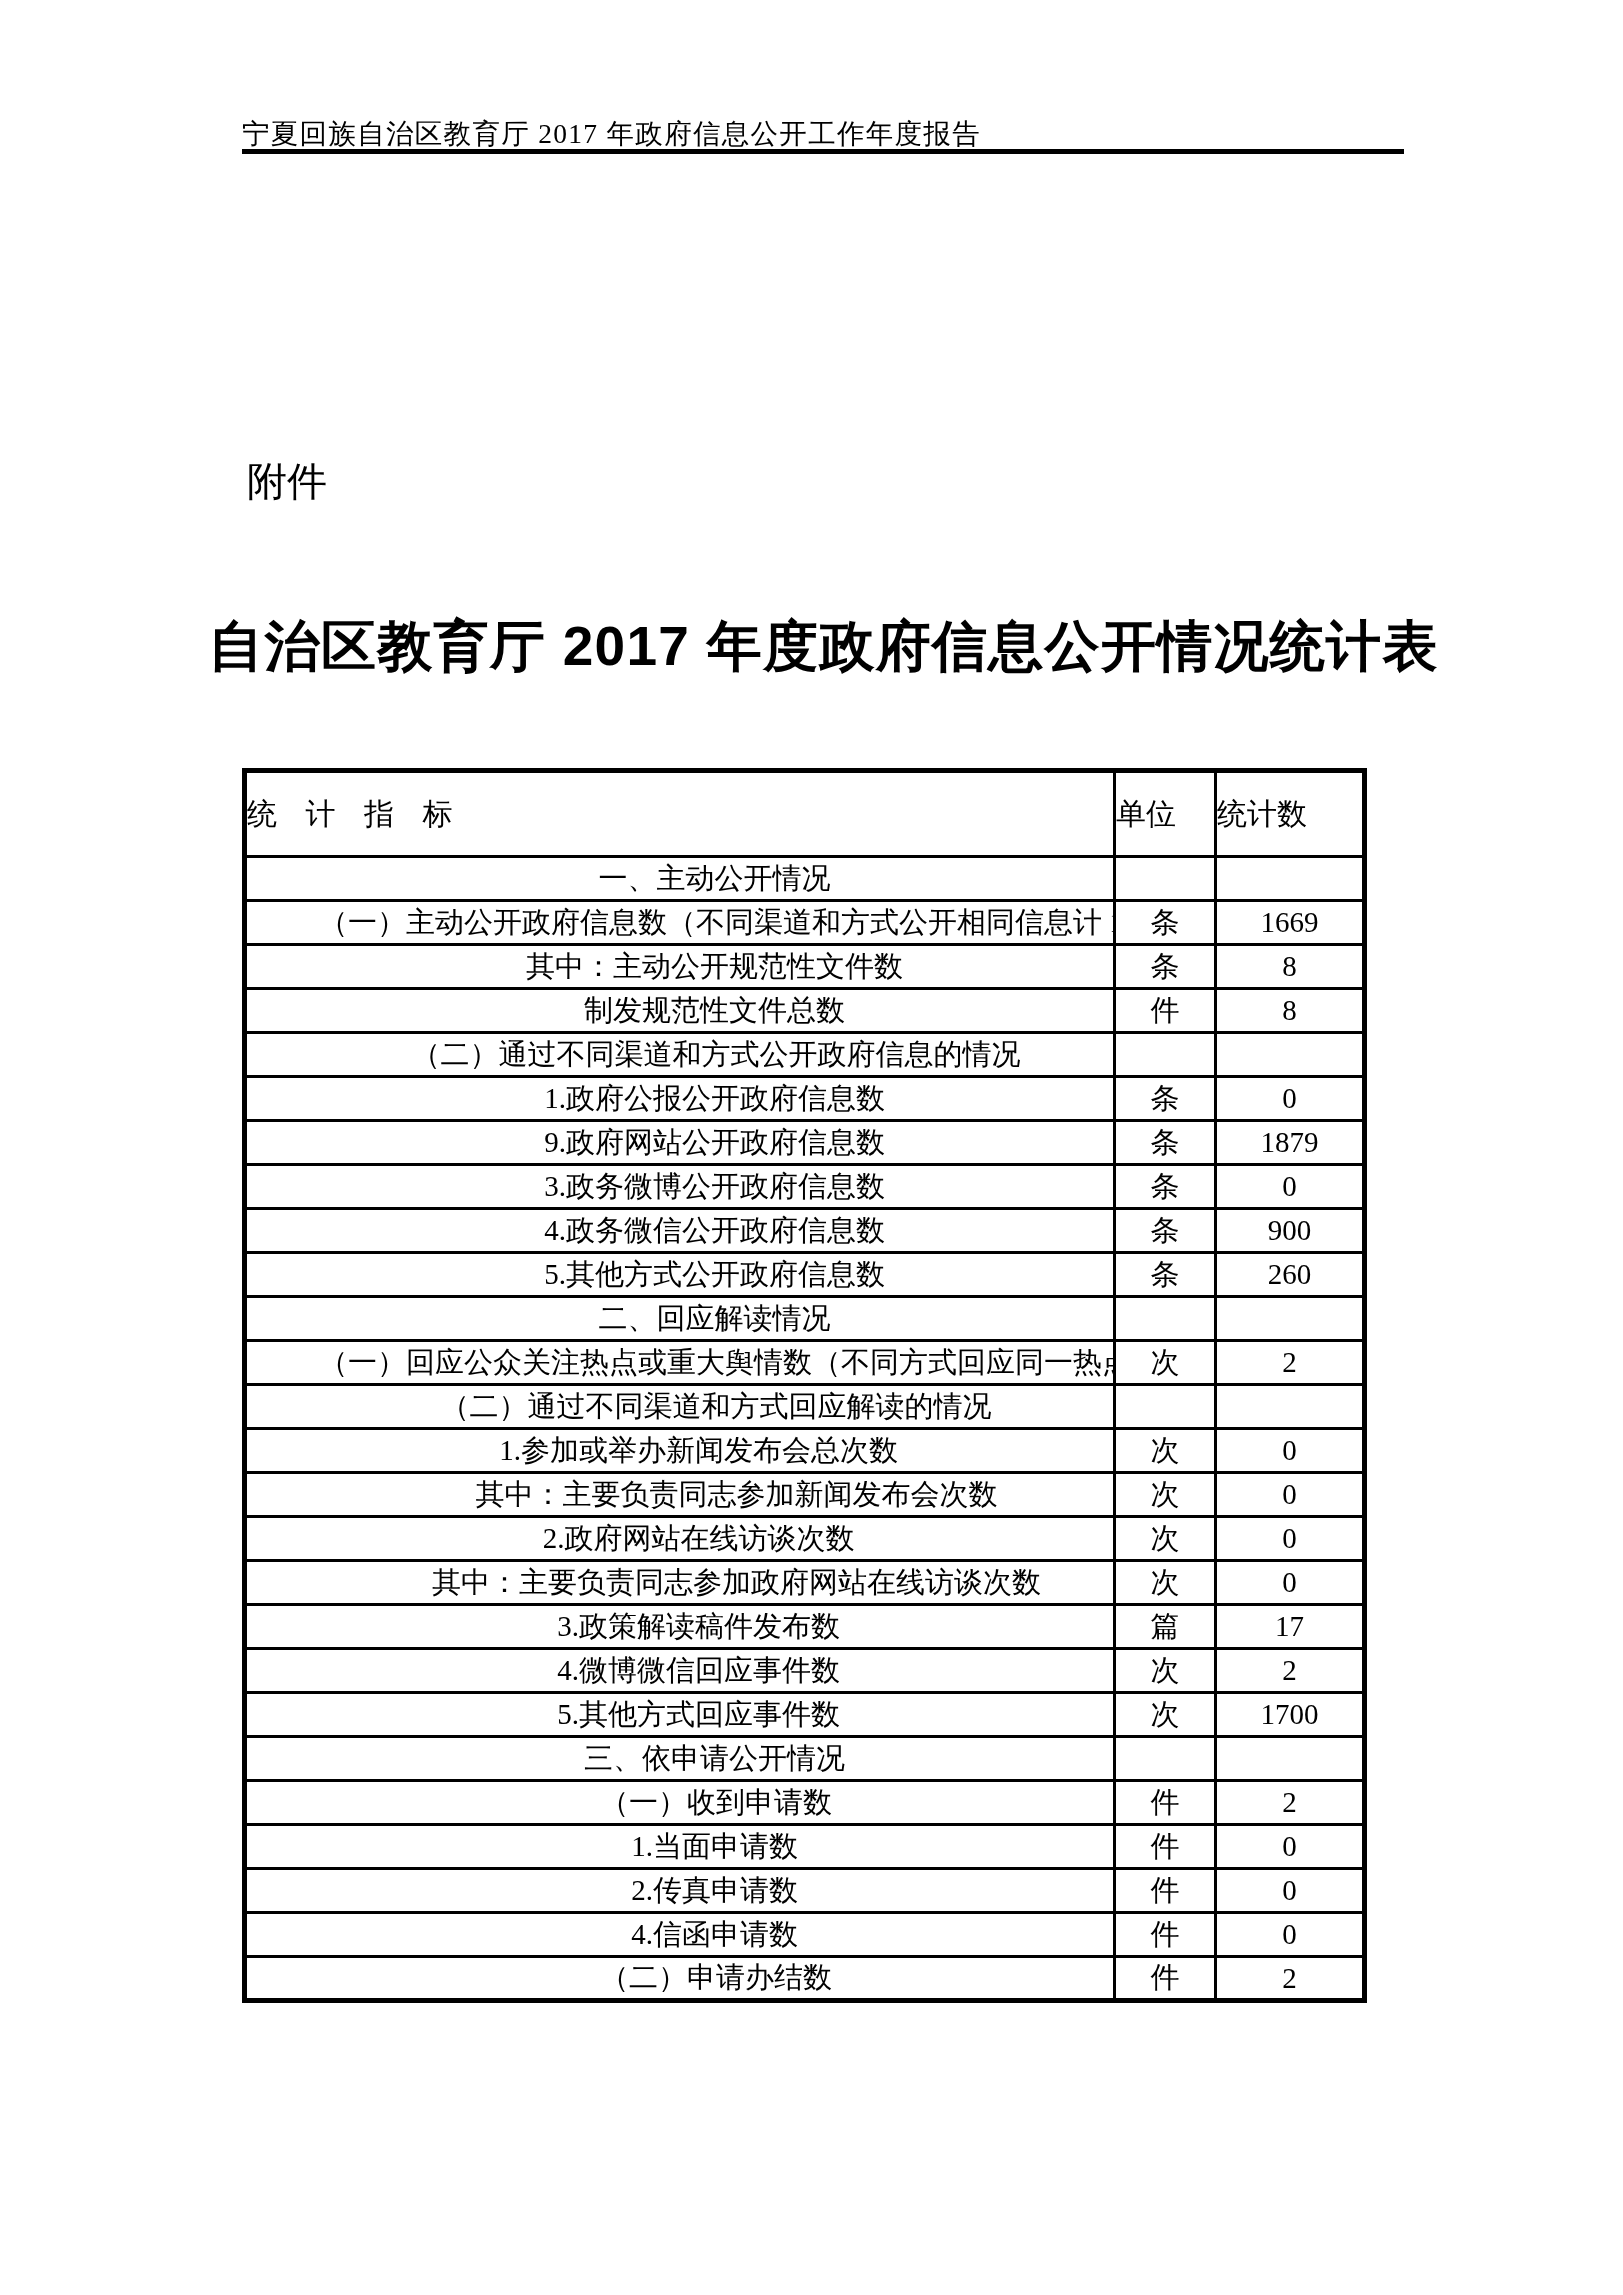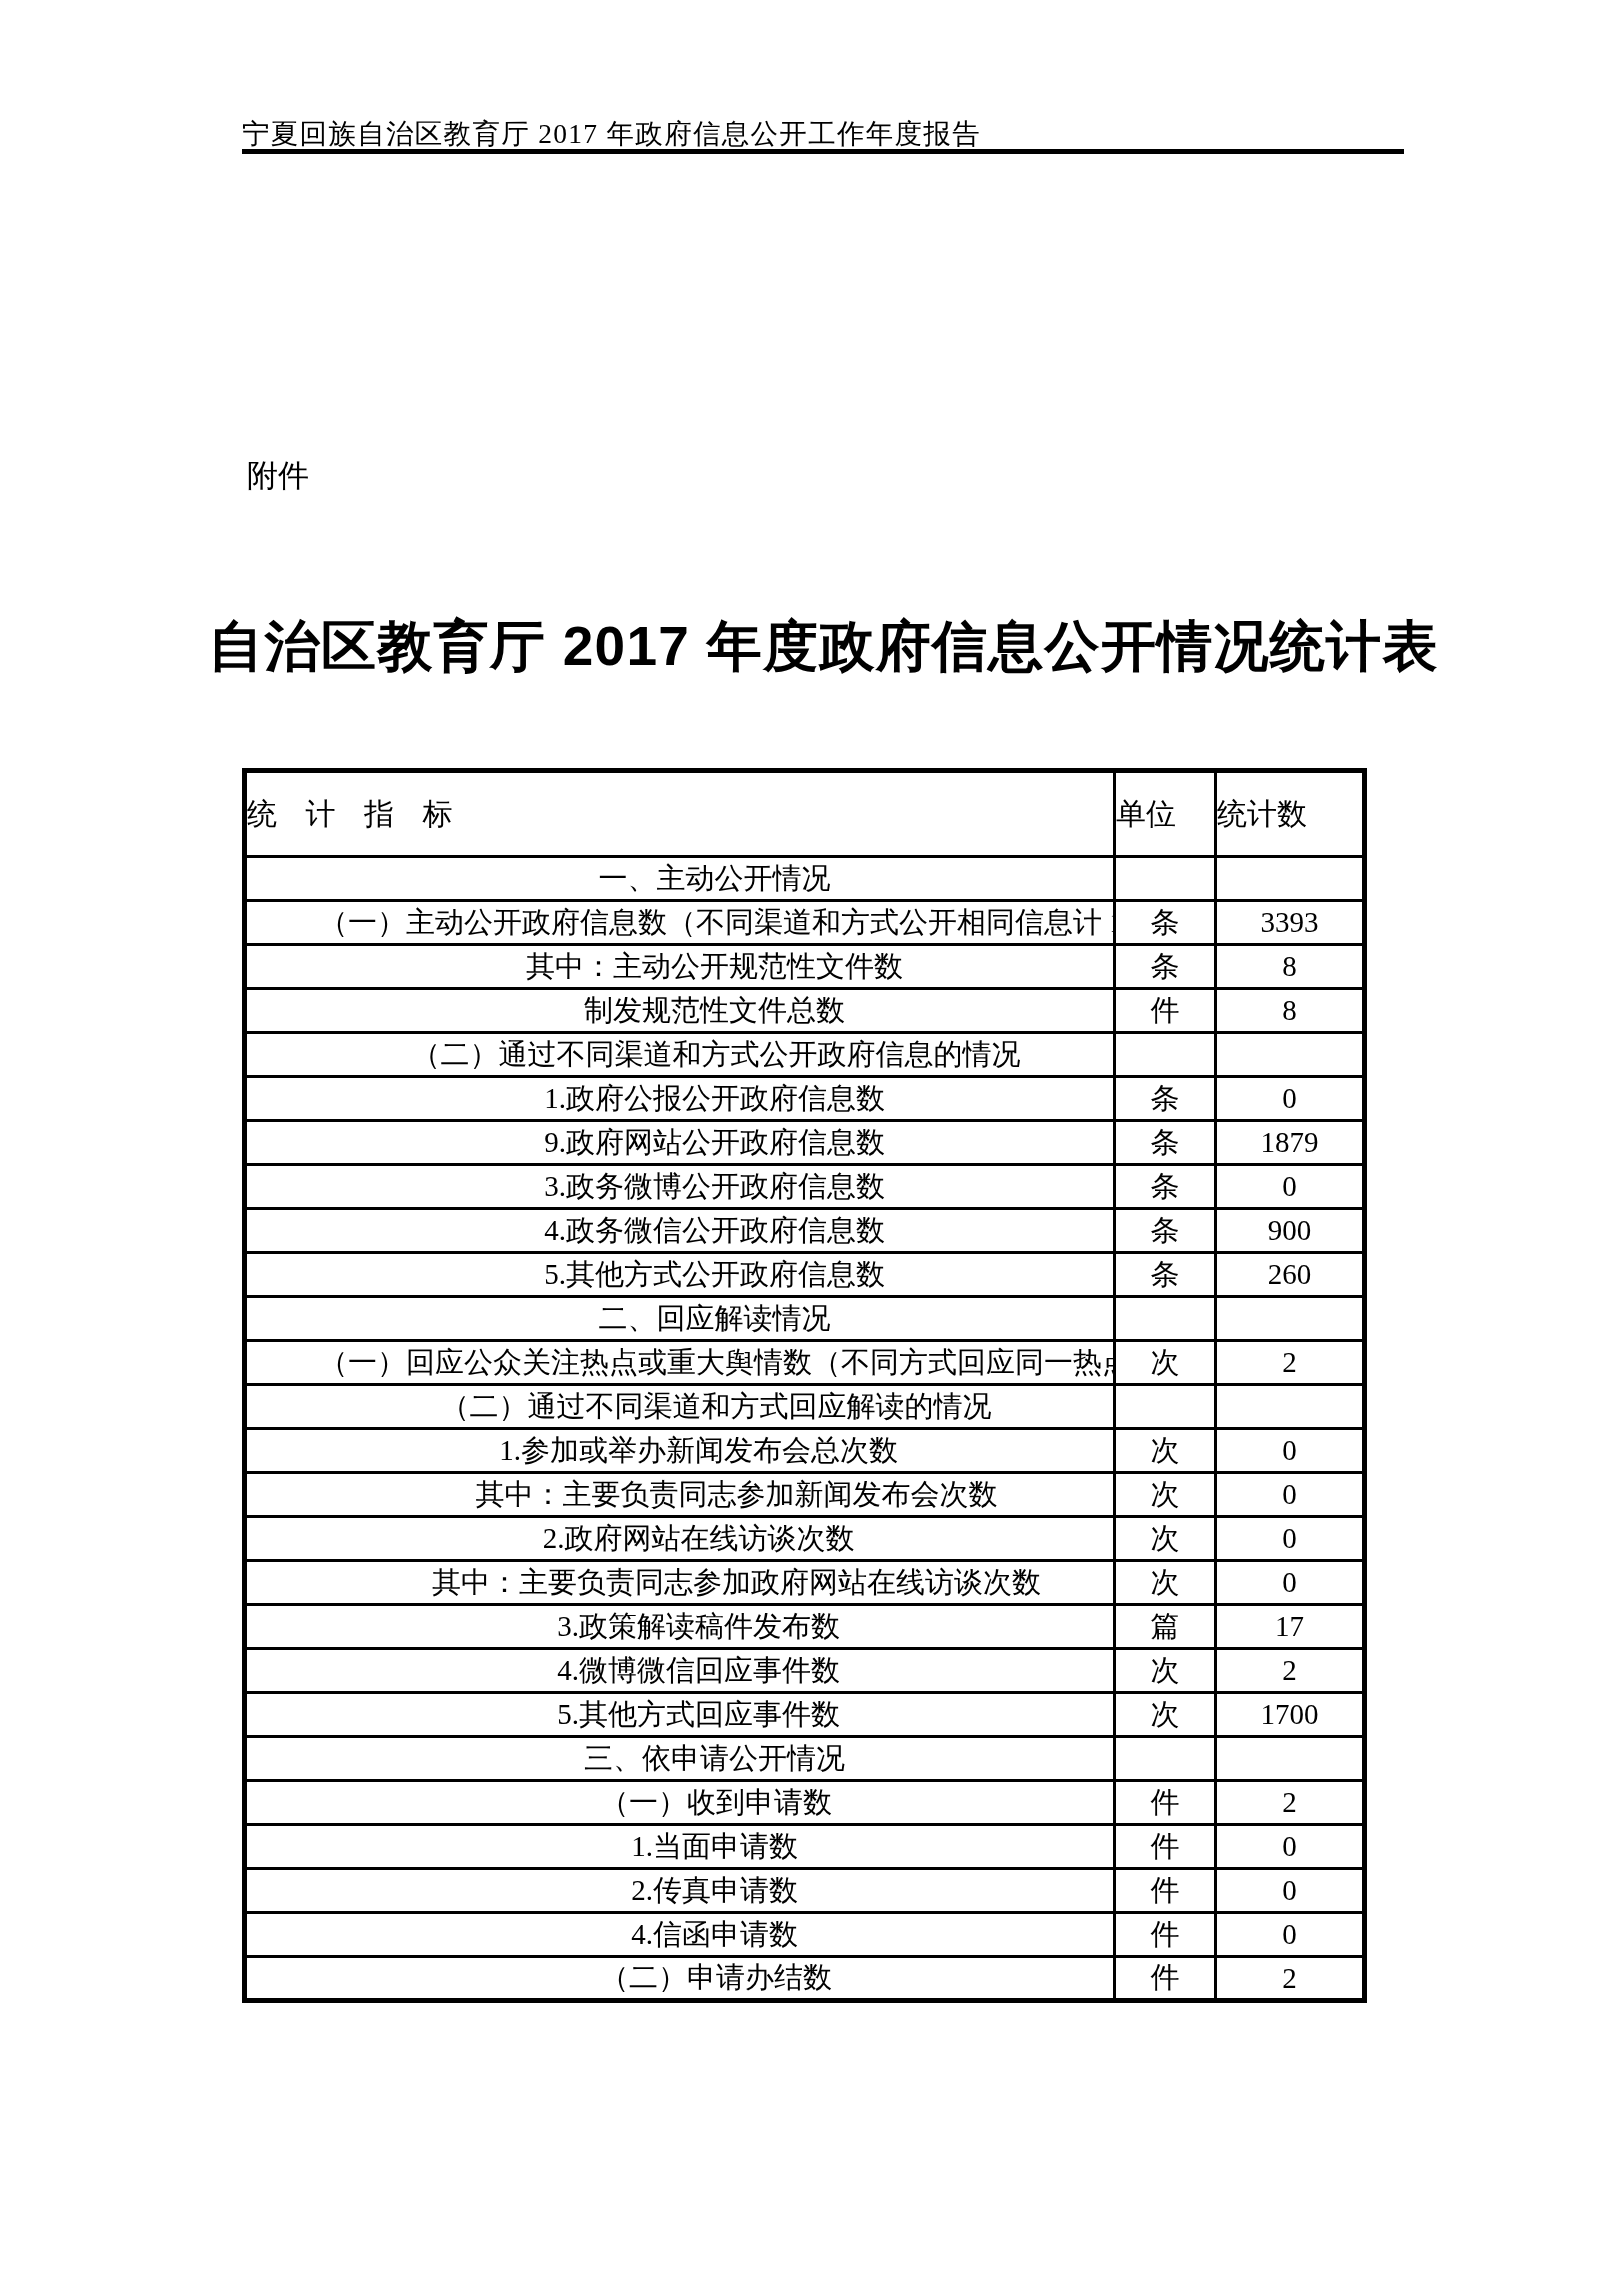--- a/index.html
+++ b/index.html
@@ -14,21 +14,21 @@
     font-size:27.5px; line-height:30px;
     letter-spacing:1.3px; white-space:nowrap;
   }
   .header-rule {
     position:absolute; left:242px; top:149px; width:1162px; height:4.6px;
     background:#000;
   }
   .attachment {
     position:absolute; left:247px; top:459px;
     font-family:"Liberation Sans", sans-serif;
-    font-size:31px; font-weight:500; line-height:1.1;
+    font-size:40px; font-weight:500; line-height:1.1;
   }
   .doc-title {
     position:absolute; left:12px; top:610px; width:1623px;
     text-align:center;
     font-family:"Liberation Sans", sans-serif;
     font-size:55px; font-weight:bold; letter-spacing:1.3px;
     white-space:nowrap;
   }
   table.stats-table {
     position:absolute; left:242px; top:768px;
@@ -88,21 +88,21 @@
     </thead>
     <tbody>
         <tr>
           <td class="cell-label level-section">一、主动公开情况</td>
           <td class="cell-unit"></td>
           <td class="cell-value"></td>
         </tr>
         <tr>
           <td class="cell-label level-sub">（一）主动公开政府信息数（不同渠道和方式公开相同信息计 1 条）</td>
           <td class="cell-unit">条</td>
-          <td class="cell-value">3393</td>
+          <td class="cell-value">1669</td>
         </tr>
         <tr>
           <td class="cell-label level-item">其中：主动公开规范性文件数</td>
           <td class="cell-unit">条</td>
           <td class="cell-value">8</td>
         </tr>
         <tr>
           <td class="cell-label level-item">制发规范性文件总数</td>
           <td class="cell-unit">件</td>
           <td class="cell-value">8</td>

